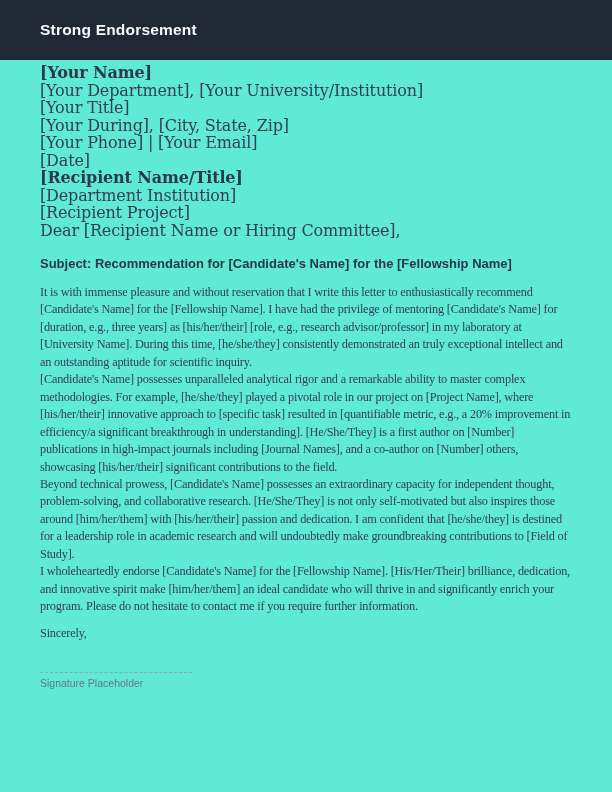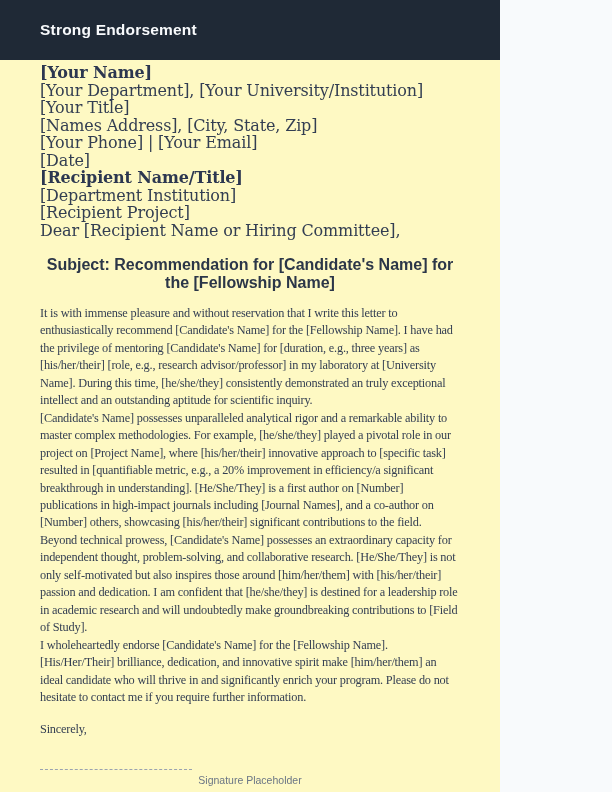--- a/index.html
+++ b/index.html
@@ -2,23 +2,23 @@
 <html><head>
 <meta charset="utf-8">
 <style>
   html, body {
     margin: 0;
     padding: 0;
     background: #f8fafc;
   }
   .page {
     position: relative;
-    width: 500px;
+    width: 612px;
     height: 792px;
-    background: #fef9c3;
+    background: #5eead4;
     overflow: hidden;
   }
   .topbar {
     height: 60px;
     background: #1f2936;
     display: flex;
     align-items: center;
     padding: 0 40px;
     box-sizing: border-box;
   }
@@ -42,68 +42,66 @@
     letter-spacing: -0.15px;
     color: #333e52;
   }
   .line.bold {
     font-weight: 700;
     color: #2c3750;
   }
   .subject {
     margin: 17px 0 13px 0;
     font-family: "Liberation Sans", sans-serif;
-    font-size: 16px;
+    font-size: 13px;
     font-weight: 700;
     color: #2b3648;
-    text-align: center;
   }
   .para {
     margin: 0;
     font-family: Liberation Serif, serif;
     font-size: 12.3px;
     line-height: 17.45px;
     letter-spacing: -0.2px;
     color: #333e52;
   }
   .closing {
-    margin-top: 15px;
+    margin-top: 9px;
   }
   .signature {
     margin-top: 30px;
   }
   .sig-line {
     width: 152px;
     height: 0;
     border-top: 1px dashed #9aa3b0;
   }
   .sig-label {
     margin-top: 4px;
     font-family: "Liberation Sans", sans-serif;
     font-size: 10.5px;
     color: #6a7585;
-    text-align: center;
   }
 </style>
 </head>
 <body>
 
 <div class="page">
 
   <header class="topbar">
     <h1>Strong Endorsement</h1>
   </header>
 
   <main class="content">
 
     <div>
       <p class="line bold">[Your Name]</p>
       <p class="line">[Your Department], [Your University/Institution]</p>
       <p class="line">[Your Title]</p>
-      <p class="line">[Names Address], [City, State, Zip]</p>
+      <p class="line">[Your During], [City, State, Zip]</p>
       <p class="line">[Your Phone] | [Your Email]</p>
       <p class="line">[Date]</p>
     </div>
 
     <div>
       <p class="line bold">[Recipient Name/Title]</p>
       <p class="line">[Department Institution]</p>
       <p class="line">[Recipient Project]</p>
       <p class="line">Dear [Recipient Name or Hiring Committee],</p>
     </div>

